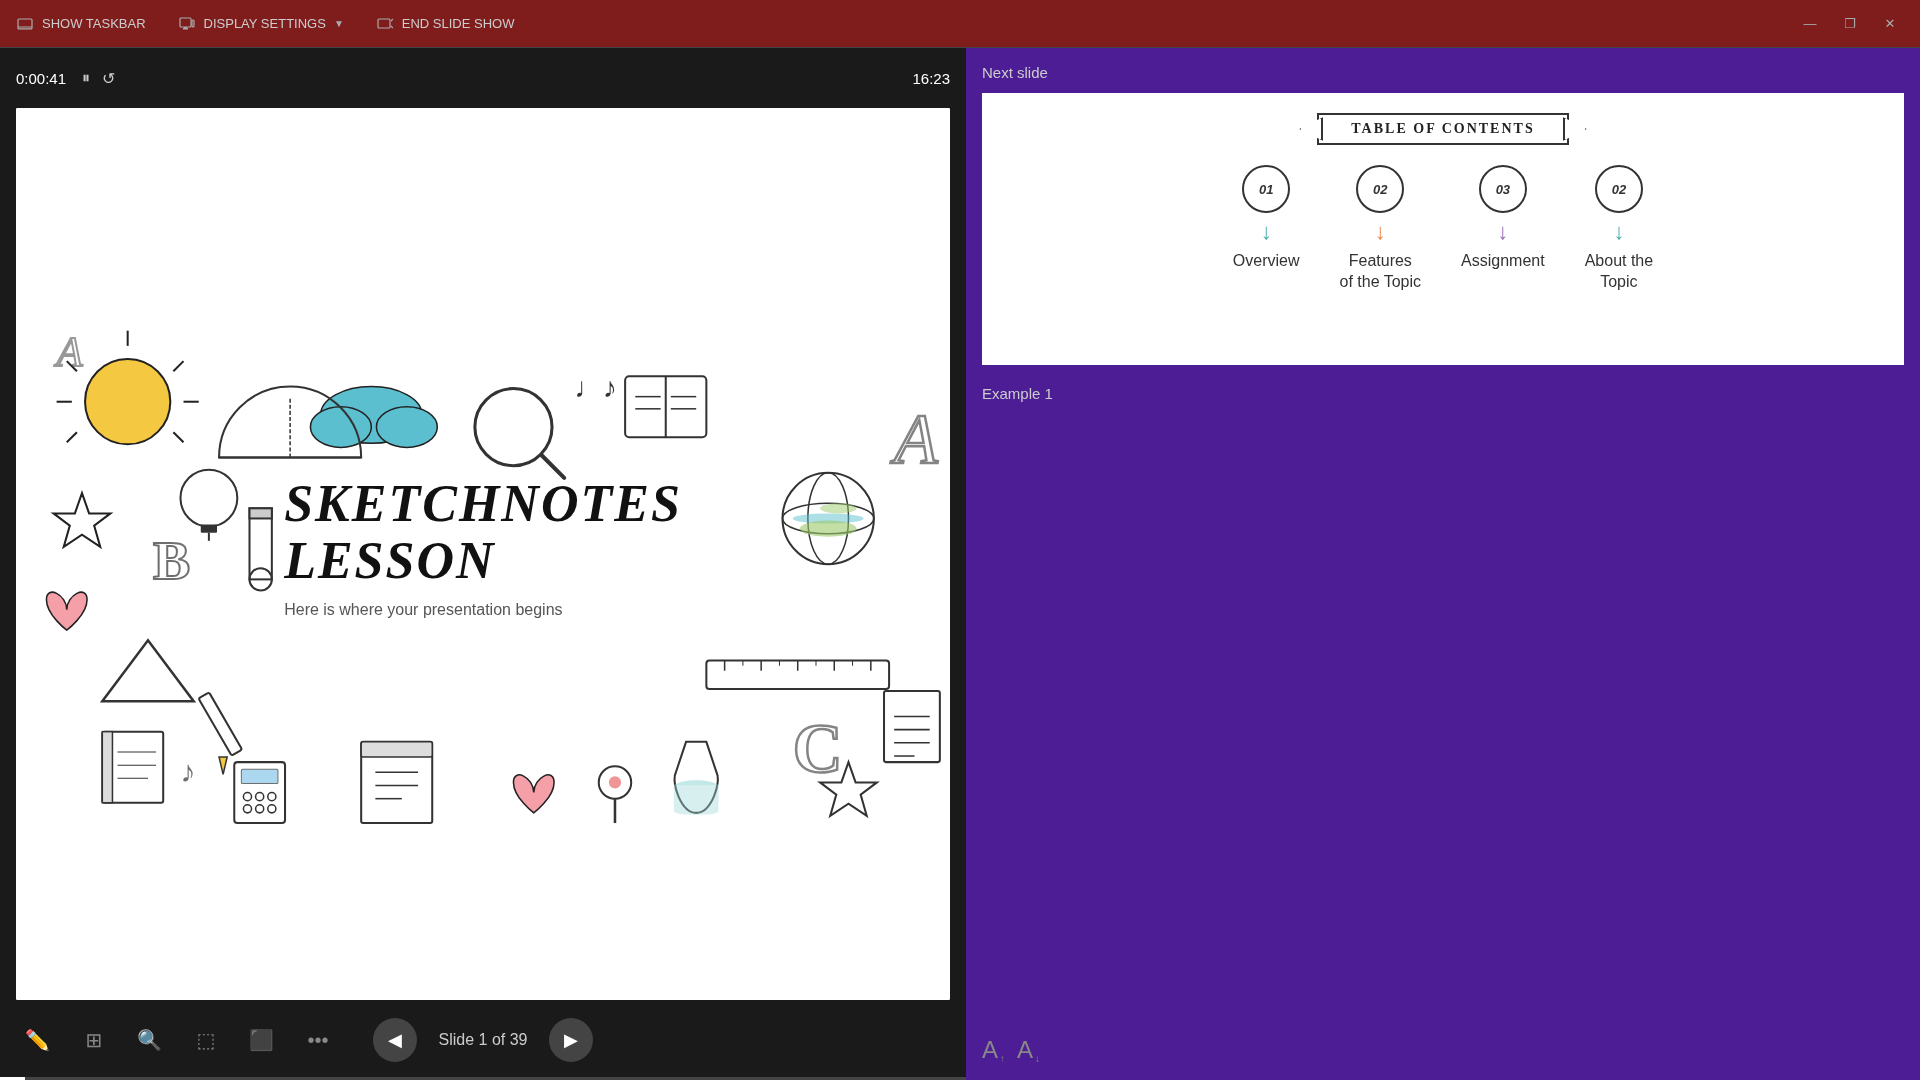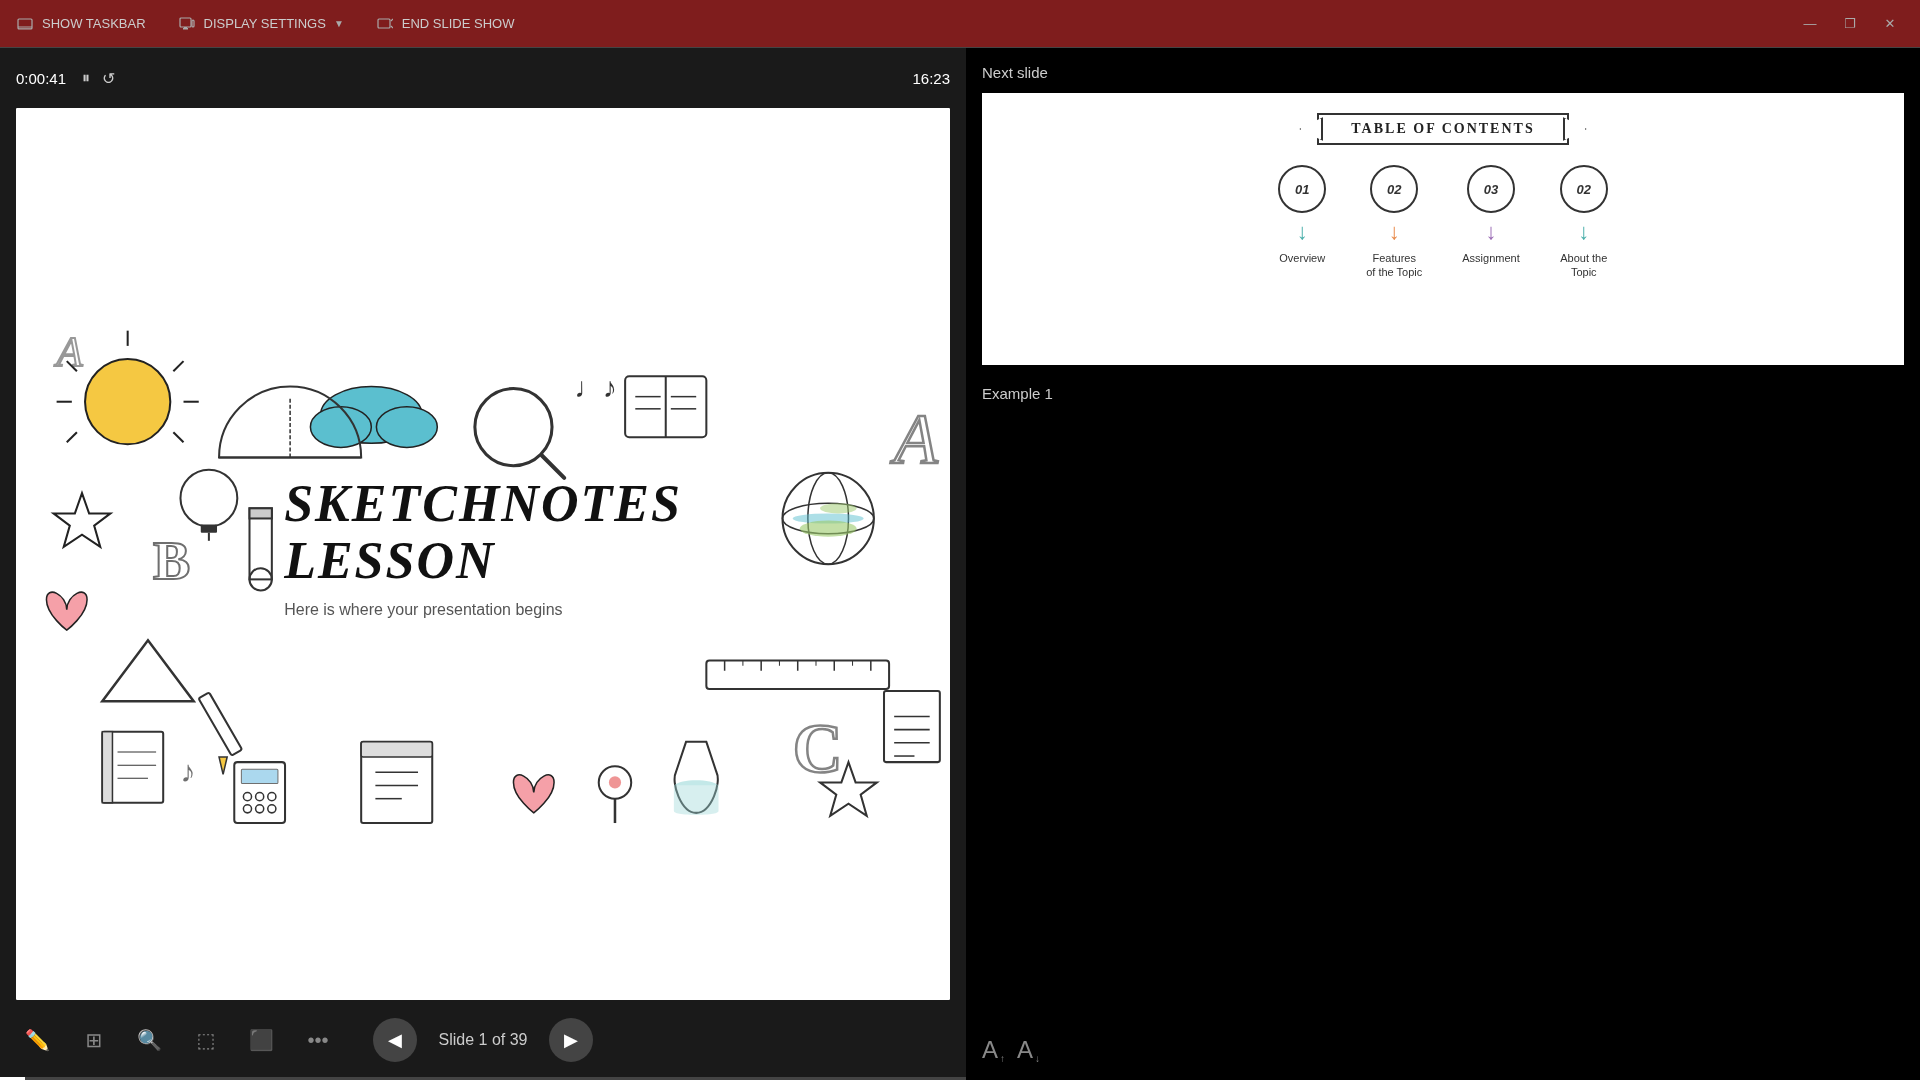--- a/index.html
+++ b/index.html
@@ -228,21 +228,21 @@
     }
     .slide-progress-fill {
       height: 100%;
       background: #fff;
       width: 2.56%; 
     }
 
     
     .right-panel {
       width: 954px;
-      background: #000000;
+      background: #4c1d95;
       display: flex;
       flex-direction: column;
       padding: 16px;
     }
 
     .next-slide-label {
       font-size: 15px;
       color: #ccc;
       margin-bottom: 12px;
     }
@@ -335,21 +335,21 @@
     .toc-icon {
       font-size: 22px;
       color: #5bafc5;
     }
 
     .toc-icon.orange { color: #e88a4a; }
     .toc-icon.purple { color: #9b6db5; }
     .toc-icon.teal { color: #4aafaa; }
 
     .toc-text {
-      font-size: 11px;
+      font-size: 16px;
       color: #333;
       text-align: center;
       line-height: 1.3;
     }
 
     .example-label {
       font-size: 15px;
       color: #ccc;
       margin-top: 20px;
       margin-bottom: 8px;

